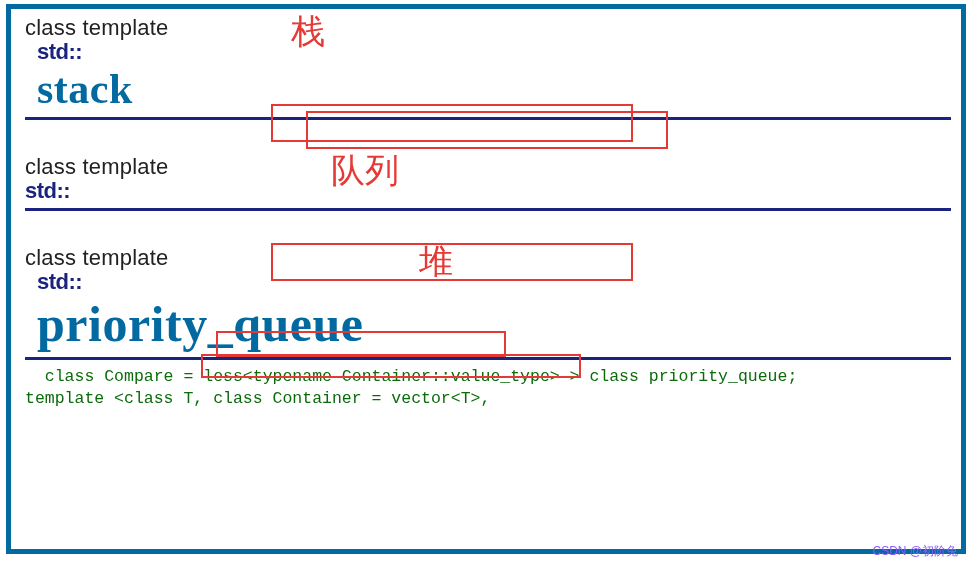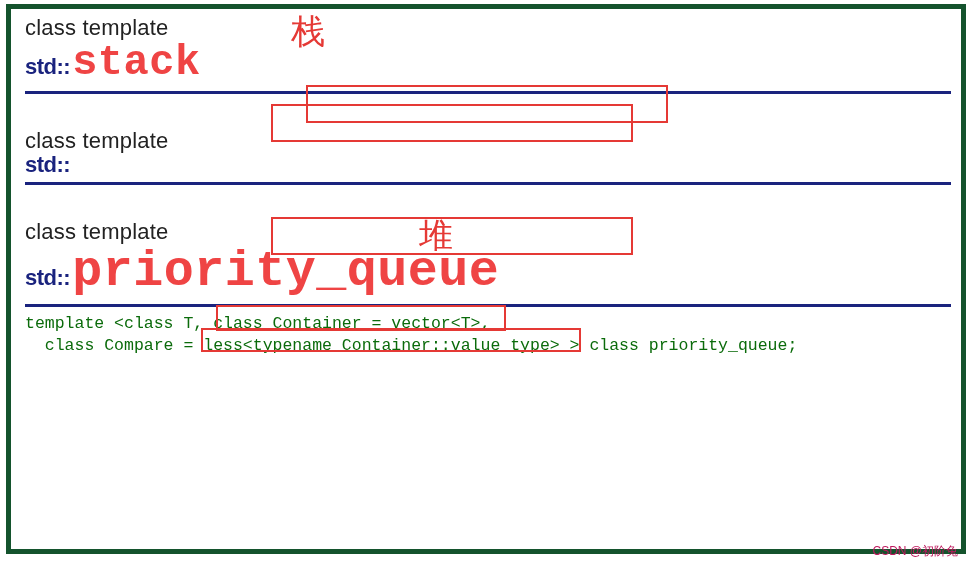--- a/index.html
+++ b/index.html
@@ -9,54 +9,55 @@
     width: 974px;
     height: 566px;
     position: relative;
   }
   .outer {
     position: absolute;
     left: 6px;
     top: 4px;
     width: 960px;
     height: 550px;
-    border: 5px solid #14532d;
+    border: 5px solid #0369a1;
     background: #fff;
     padding: 0;
   }
   .section {
     padding: 6px 10px 0 14px;
     position: relative;
     margin-bottom: 28px;
   }
   .label-ct {
     font-size: 22px;
     color: #222;
     font-weight: normal;
     letter-spacing: 0.2px;
   }
   .title-line {
     display: flex;
     align-items: baseline;
     margin-top: -2px;
+    flex-direction: column;
   }
   .ns {
     color: #1a237e;
     font-weight: bold;
     font-size: 22px;
     font-family: Verdana, sans-serif;
     letter-spacing: -0.5px;
   }
   .cls-name {
-    color: #ef4444;
+    color: #0369a1;
     font-weight: 900;
     font-size: 42px;
     letter-spacing: 0.5px;
-    font-family: Liberation Mono, monospace;
-    margin-left: 2px;
+    font-family: Liberation Serif, serif;
+    margin-left: 12px;
   }
   .cls-name.small { font-size: 50px; }
   .rule {
     border: none;
     border-top: 3px solid #1a237e;
     margin: 4px 0 6px 0;
     width: 100%;
   }
   .sig {
     font-family: "Courier New", Consolas, monospace;
@@ -78,21 +79,21 @@
     position: absolute;
     color: #e53935;
     font-size: 34px;
     font-family: "SimSun","Microsoft YaHei",serif;
     font-weight: normal;
   }
   .watermark {
     position: absolute;
     right: 16px;
     bottom: 6px;
-    color: #be185d;
+    color: #8b5cf6;
     font-size: 12px;
     font-family: sans-serif;
   }
 </style>
 </head>
 <body>
 
 <div class="outer">
 
   <div class="section">
@@ -104,34 +105,35 @@
     <div class="anno" style="left:280px; top:0px;">栈</div>
     <hr class="rule">
     <div class="redbox" style="left:260px; top:95px; width:362px; height:38px;"></div>
   </div>
 
   <div class="section">
     <div class="label-ct">class template</div>
     <div class="title-line">
       <span class="ns">std::</span>
     </div>
+    <div class="anno" style="left:320px; top:0px;">队列</div>
     <hr class="rule">
     <div class="redbox" style="left:260px; top:95px; width:362px; height:38px;"></div>
     <div class="redbox" style="left:295px; top:-37px; width:362px; height:38px;"></div>
   </div>
 
   <div class="section" style="margin-bottom:0;">
     <div class="label-ct">class template</div>
     <div class="title-line">
       <span class="ns">std::</span>
       <span class="cls-name small">priority_queue</span>
     </div>
     <div class="anno" style="left:408px; top:0px;">堆</div>
     <hr class="rule">
+    <div class="sig small">  class Compare = less&lt;typename Container::value_type&gt; &gt; class priority_queue;</div>
     <div class="sig small">template &lt;class T, class Container = vector&lt;T&gt;,</div>
-    <div class="sig small">  class Compare = less&lt;typename Container::value_type&gt; &gt; class priority_queue;</div>
     <div class="redbox" style="left:205px; top:92px; width:290px; height:26px;"></div>
     <div class="redbox" style="left:190px; top:115px; width:380px; height:24px;"></div>
   </div>
 
 </div>
 
 <div class="watermark">CSDN @初阶兔</div>
 
 </body></html>

